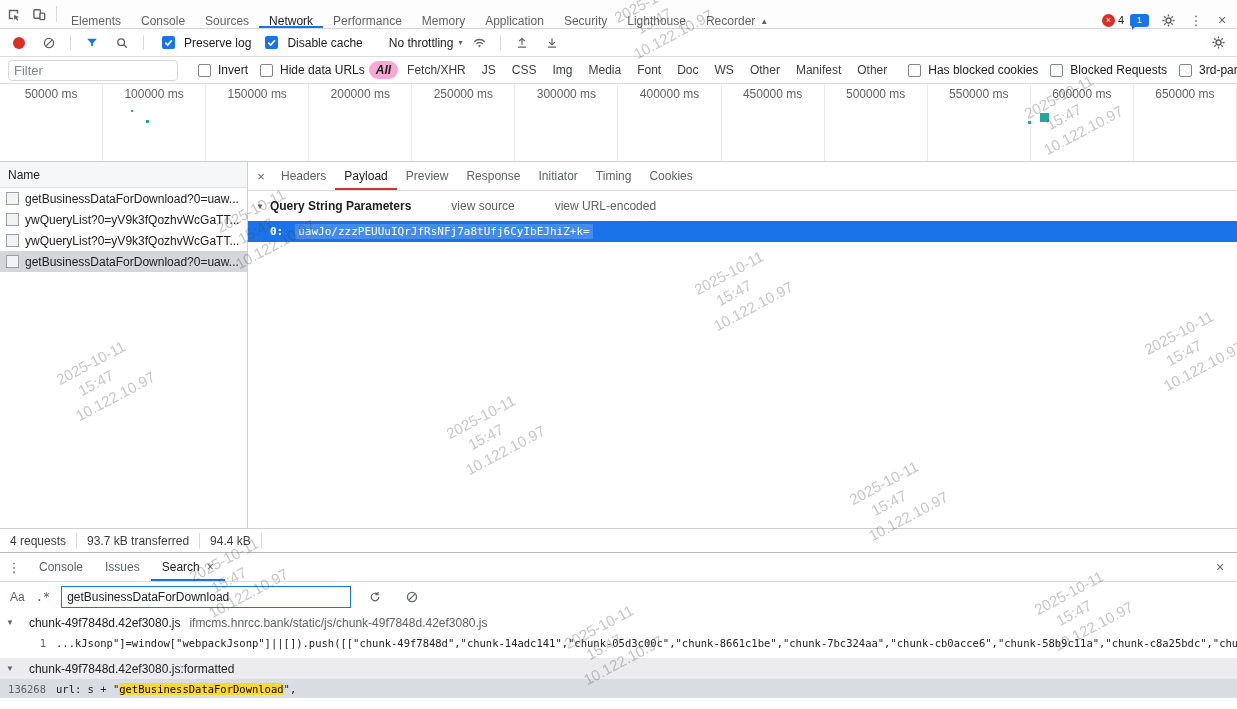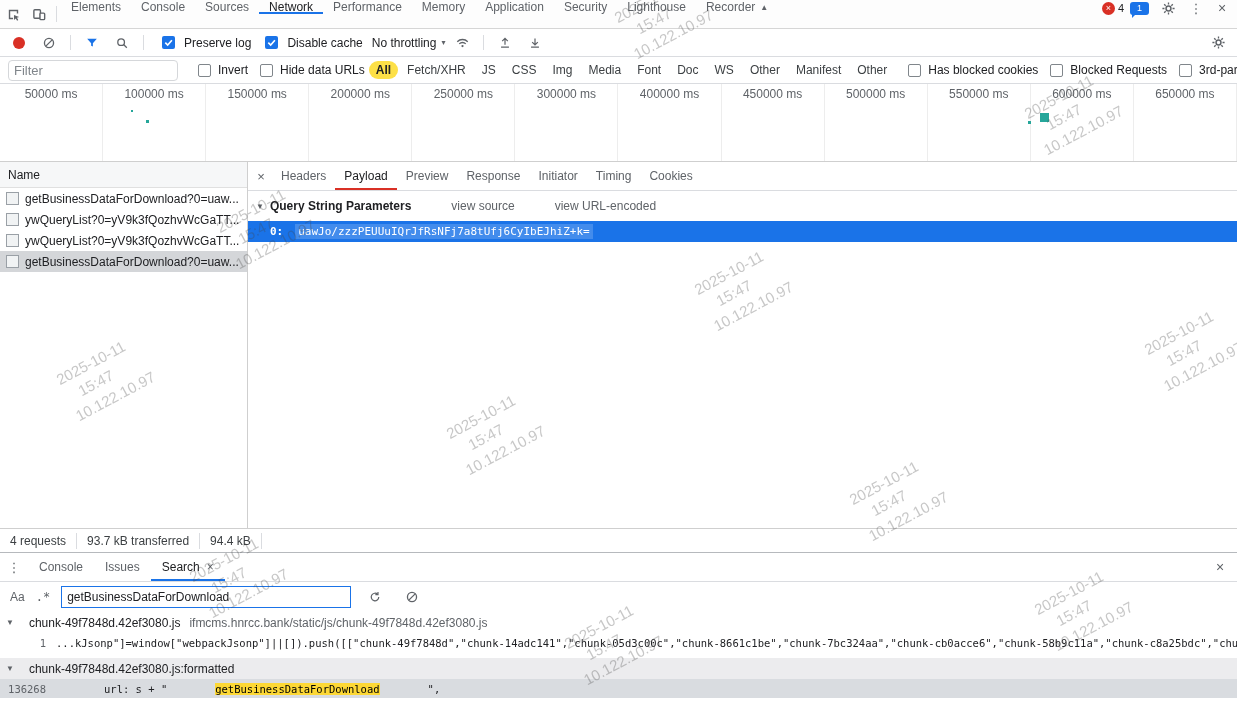--- a/index.html
+++ b/index.html
@@ -5,21 +5,21 @@
   html,body{margin:0;padding:0;}
   body{width:1237px;height:709px;font-family:"Liberation Sans",sans-serif;font-size:12px;color:#202124;background:#fff;overflow:hidden;}
   .devtools{width:1237px;height:709px;display:flex;flex-direction:column;position:relative;overflow:hidden;background:#fff;}
   svg{display:block;}
   .ic-gray{color:#5f6368;}
   .ic-blue{color:var(--accent,#1a73e8);}
   .icon-btn{width:26px;height:100%;display:flex;align-items:center;justify-content:center;flex:0 0 auto;}
   .vsep{width:1px;background:#dadce0;align-self:stretch;margin:6px 4px;}
 
   
-  .topbar{height:28px;flex:0 0 28px;display:flex;align-items:flex-start;border-bottom:1px solid #d6d6d6;background:#fdfdfd;}
+  .topbar{height:28px;flex:0 0 28px;display:flex;align-items:flex-end;border-bottom:1px solid #d6d6d6;background:#fdfdfd;}
   .tabstrip{display:flex;align-items:stretch;}
   .tab{padding:0 10px;display:flex;align-items:center;color:#5f6368;position:relative;white-space:nowrap;}
   .tab.active{color:#202124;}
   .tab.active::after{content:"";position:absolute;left:0;right:0;bottom:0;height:2px;background:var(--accent,#1a73e8);}
   .tab .newtri{font-size:8px;color:#5f6368;margin-left:5px;}
   .topbar-right{margin-left:auto;display:flex;align-items:center;gap:6px;padding-right:4px;}
   .err-badge{display:flex;align-items:center;gap:3px;}
   .err-circle{width:13px;height:13px;border-radius:50%;background:var(--error_red,#d93025);color:#fff;font-size:9px;display:flex;align-items:center;justify-content:center;line-height:1;}
   .err-count{color:#202124;font-size:11px;}
   .iss-badge{min-width:15px;height:13px;border-radius:3px;background:var(--accent,#1a73e8);color:#fff;font-size:9px;display:flex;align-items:center;justify-content:center;padding:0 2px;position:relative;}
@@ -27,30 +27,30 @@
   .x-btn{color:#5f6368;font-size:14px;width:22px;text-align:center;}
   .more-btn{color:#5f6368;font-size:13px;width:18px;text-align:center;}
 
   
   .net-toolbar{height:27px;flex:0 0 27px;display:flex;align-items:center;border-bottom:1px solid #dadce0;padding:0 6px;gap:4px;background:#fff;}
   .record-dot{width:12px;height:12px;border-radius:50%;background:var(--error_red,#d93025);margin:0 7px;flex:0 0 auto;}
   .cb{width:13px;height:13px;border-radius:2px;display:inline-flex;align-items:center;justify-content:center;margin:0 5px 0 10px;flex:0 0 auto;}
   .cb.on{background:var(--accent,#1a73e8);}
   .cb.off{width:11px;height:11px;border:1px solid #80868b;background:#fff;}
   .cb-label{color:#202124;white-space:nowrap;}
-  .throttle{display:flex;align-items:center;gap:5px;margin-left:5px;color:#202124;white-space:nowrap;}
+  .throttle{display:flex;align-items:center;gap:5px;margin-left:22px;color:#202124;white-space:nowrap;}
   .dd-arrow{font-size:8px;color:#5f6368;}
   .toolbar-spacer{flex:1;}
 
   
   .filter-row{height:26px;flex:0 0 26px;display:flex;align-items:center;border-bottom:1px solid #dadce0;padding:0 8px;gap:2px;background:#fff;white-space:nowrap;}
   .filter-input{width:158px;height:19px;border:1px solid #d5d7da;border-radius:4px;padding:0 5px;font-size:13px;color:#202124;font-family:"Liberation Sans",sans-serif;margin-right:8px;}
   .filter-input::placeholder{color:#80868b;}
   .pill{padding:2px 7px;border-radius:9px;color:#3c4043;}
-  .pill.active{background:#fde047;color:#202124;font-weight:bold;}
+  .pill.active{background:#f9a8d4;color:#202124;font-weight:bold;font-style:italic;}
   .fgap{width:10px;}
 
   
   .timeline{height:77px;flex:0 0 77px;position:relative;border-bottom:1px solid #cfcfcf;display:flex;background:#fff;}
   .tl-col{flex:1;border-right:1px solid #ededed;font-size:12px;color:#5f6368;text-align:center;padding-top:3px;overflow:hidden;}
   .mark{position:absolute;background:var(--marker_teal,#26a69a);}
 
   
   .main{flex:1 1 auto;display:flex;min-height:0;}
   .left{width:247px;flex:0 0 247px;border-right:1px solid #cfcfcf;display:flex;flex-direction:column;background:#fff;}
@@ -89,21 +89,21 @@
   .search-bar{height:30px;flex:0 0 30px;display:flex;align-items:center;padding:0 10px;gap:11px;}
   .toggle{color:#5f6368;}
   .regex-toggle{font-family:"DejaVu Sans Mono",monospace;}
   .search-input{width:278px;height:20px;border:1px solid var(--accent,#1a73e8);padding:0 5px;font-size:12px;color:#202124;font-family:"Liberation Sans",sans-serif;}
   .results{flex:1;overflow:hidden;}
   .file-row{height:21px;display:flex;align-items:center;padding-left:6px;gap:9px;white-space:nowrap;overflow:hidden;}
   .file-row.alt{background:#ececee;margin-top:6px;}
   .file-name{color:#202124;}
   .file-url{color:#5f6368;}
   .code-row{height:19px;display:flex;align-items:center;font-family:"DejaVu Sans Mono",monospace;font-size:10.5px;white-space:pre;overflow:hidden;}
-  .code-row.selected{background:#d9dce0;gap:48px;}
+  .code-row.selected{background:#d9dce0;}
   .line-num{flex:0 0 46px;text-align:right;padding-right:10px;color:#5f6368;}
   .code-text{color:#202124;}
   .hl{background:var(--match_yellow,#fdd835);color:#000;}
 
   
   .wm{position:absolute;z-index:40;transform:rotate(-28deg);color:rgba(70,70,70,0.30);font-size:15px;line-height:1.35;pointer-events:none;white-space:nowrap;}
   .wm .l2{margin-left:14px;}
 </style>
 </head>
 <body style="--accent: #1a73e8; --error_red: #d93025; --marker_teal: #26a69a; --match_yellow: #fdd835; --param_row_bg: #1a73e8; --payload_underline: #d93025;">

